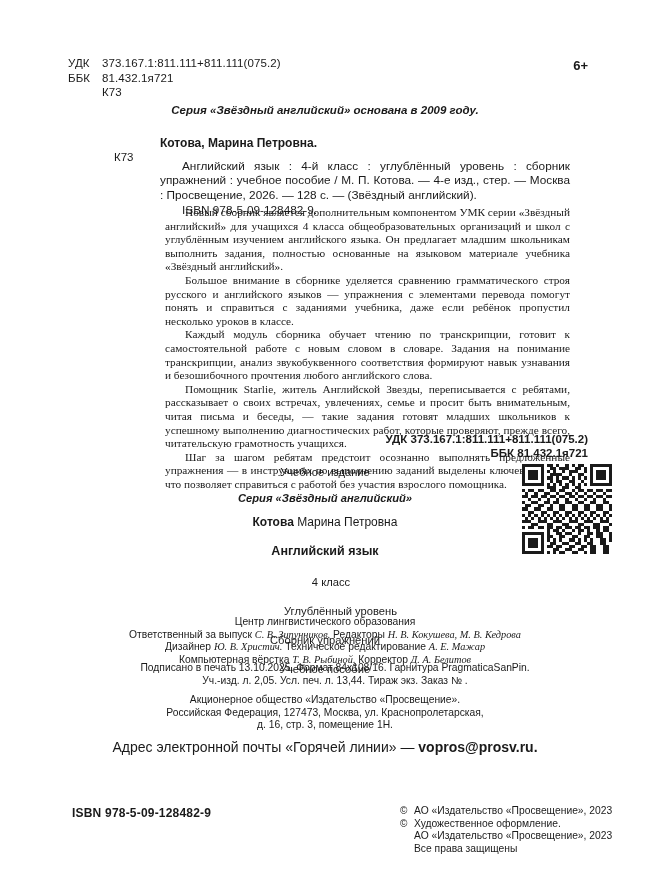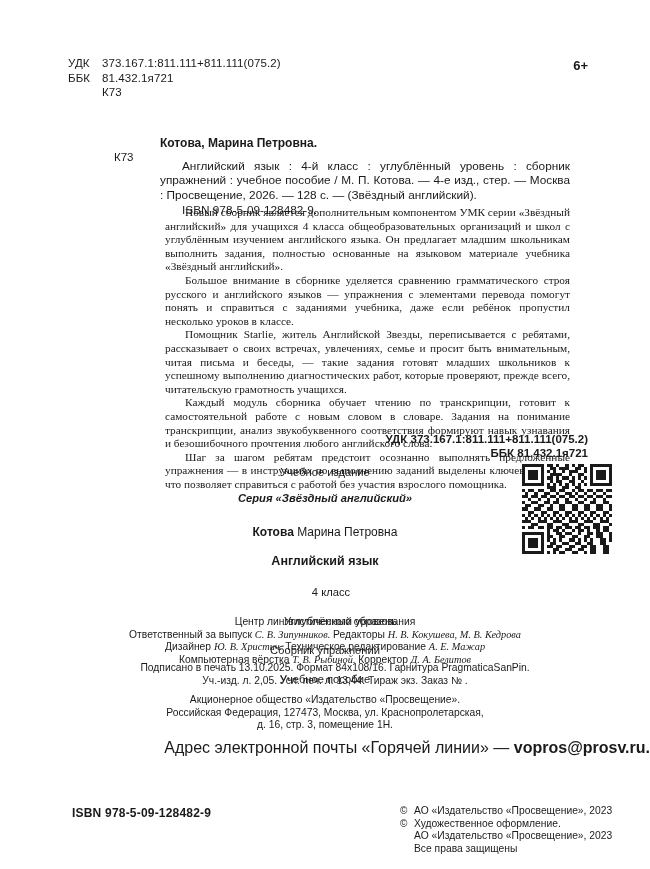--- a/index.html
+++ b/index.html
@@ -130,21 +130,21 @@
   }
   .edition .ln {
     font-size: 11.2px;
     line-height: 14px;
     margin-bottom: 13px;
   }
   .edition .ln-series {
     font-style: italic;
     font-weight: bold;
     font-size: 11.2px;
-    margin-bottom: 21px;
+    margin-bottom: 11px;
   }
   .edition .ln-author {
     font-size: 12px;
     margin-bottom: 15px;
   }
   .edition .ln-author b { font-weight: bold; }
   .edition .ln-title {
     font-size: 12.5px;
     font-weight: bold;
     margin-bottom: 17px;
@@ -185,22 +185,22 @@
     text-align: center;
     font-size: 10.3px;
     line-height: 12.6px;
   }
 
   .hotline {
     position: absolute;
     left: 0;
     right: 0;
     top: 731px;
-    text-align: right;
-    font-size: 16px;
+    text-align: center;
+    font-size: 14px;
   }
   .hotline b { font-weight: bold; }
 
   
   .isbn-bottom {
     position: absolute;
     left: 72px;
     top: 798px;
     font-size: 12px;
     font-weight: bold;
@@ -247,33 +247,34 @@
     </div>
     <div class="udk-row">
       <span class="udk-key">ББК</span>
       <span class="udk-val">81.432.1я721</span>
     </div>
     <div class="udk-k73">К73</div>
   </div>
 
   <div class="age-mark">6+</div>
 
+  <div class="series-founded">Серия «Звёздный английский» основана в 2009 году.</div>
 
   <div class="biblio-sidecode">К73</div>
   <div class="biblio">
     <div class="biblio-author">Котова, Марина Петровна.</div>
     <div class="biblio-desc">Английский язык : 4-й класс : углублённый уровень : сборник упражнений : учебное пособие / М. П. Котова. — 4-е изд., стер. — Москва : Просвещение, 2026. — 128 с. — (Звёздный английский).</div>
     <div class="biblio-isbn">ISBN 978-5-09-128482-9.</div>
   </div>
 
   <div class="annotation">
     <p>Новый сборник является дополнительным компонентом УМК серии «Звёздный английский» для учащихся 4 класса общеобразовательных организаций и школ с углублённым изучением английского языка. Он предлагает младшим школьникам выполнить задания, полностью основанные на языковом материале учебника «Звёздный английский».</p>
     <p>Большое внимание в сборнике уделяется сравнению грамматического строя русского и английского языков — упражнения с элементами перевода помогут понять и справиться с заданиями учебника, даже если ребёнок пропустил несколько уроков в классе.</p>
+    <p>Каждый модуль сборника обучает чтению по транскрипции, готовит к самостоятельной работе с новым словом в словаре. Задания на понимание транскрипции, анализ звукобуквенного соответствия формируют навык узнавания и безошибочного прочтения любого английского слова.</p>
     <p>Помощник Starlie, житель Английской Звезды, переписывается с ребятами, рассказывает о своих встречах, увлечениях, семье и просит быть внимательным, читая письма и беседы, — такие задания готовят младших школьников к успешному выполнению диагностических работ, которые проверяют, прежде всего, читательскую грамотность учащихся.</p>
-    <p>Каждый модуль сборника обучает чтению по транскрипции, готовит к самостоятельной работе с новым словом в словаре. Задания на понимание транскрипции, анализ звукобуквенного соответствия формируют навык узнавания и безошибочного прочтения любого английского слова.</p>
     <p>Шаг за шагом ребятам предстоит осознанно выполнять предложенные упражнения — в инструкциях по выполнению заданий выделены ключевые слова, что позволяет справиться с работой без участия взрослого помощника.</p>
   </div>
 
   <div class="udk-repeat">
     <div>УДК 373.167.1:811.111+811.111(075.2)</div>
     <div>ББК 81.432.1я721</div>
   </div>
 
   <div class="edition">
     <div class="ln">Учебное издание</div>

